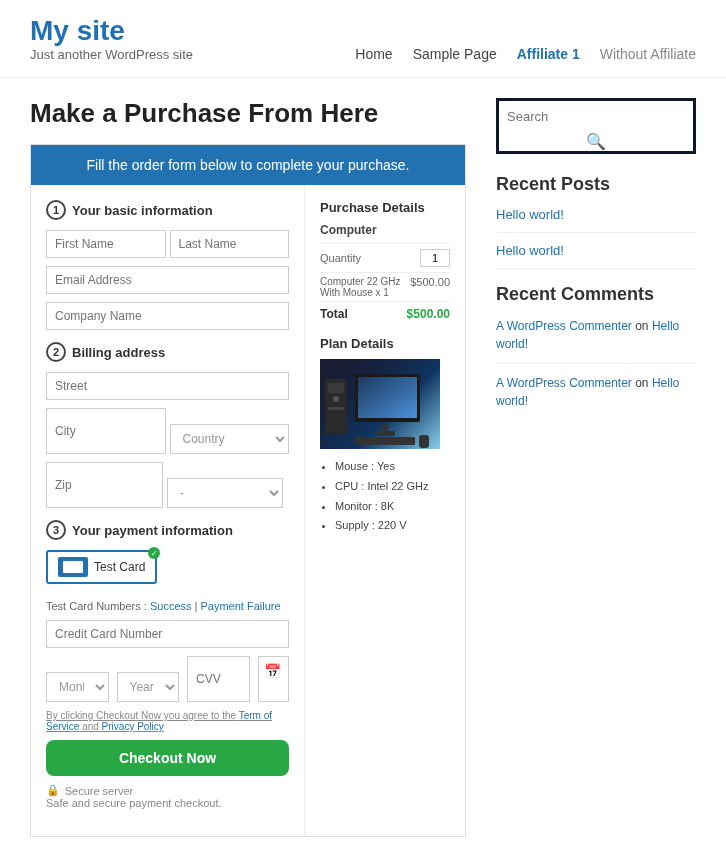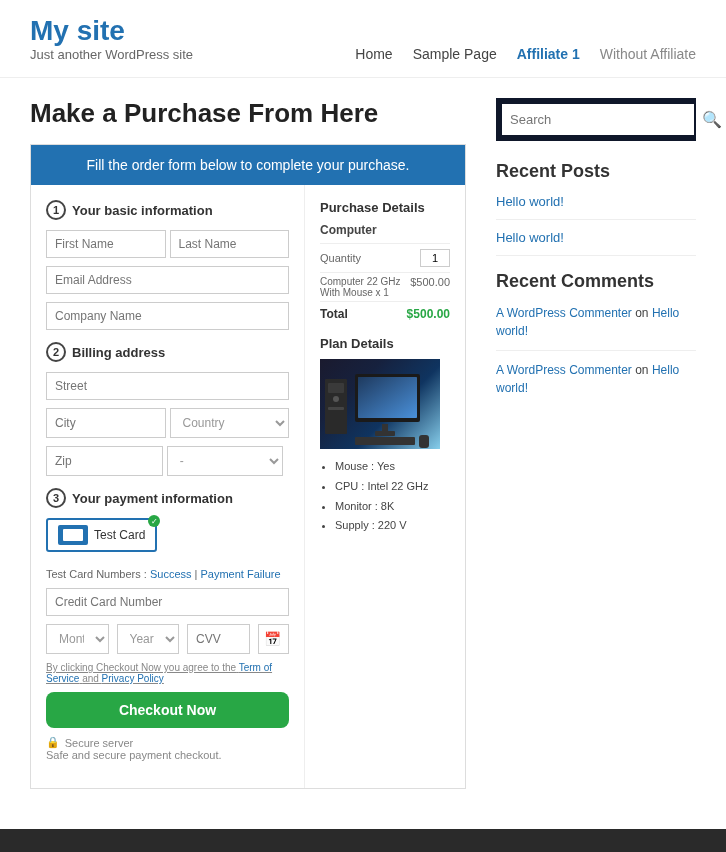--- a/index.html
+++ b/index.html
@@ -29,21 +29,21 @@
 
     .form-body { display: flex; }
     .form-left { flex: 1; padding: 15px; border-right: 1px solid #eee; }
     .form-right { width: 160px; padding: 15px; }
 
     
     .section-title { font-size: 13px; font-weight: bold; color: #333; margin-bottom: 10px; display: flex; align-items: center; gap: 6px; }
     .section-number { width: 20px; height: 20px; border: 2px solid #444; border-radius: 50%; display: inline-flex; align-items: center; justify-content: center; font-size: 11px; font-weight: bold; }
     .form-row { display: flex; gap: 4px; margin-bottom: 8px; }
     .form-input { border: 1px solid #ccc; padding: 6px 8px; font-size: 12px; width: 100%; color: #999; }
-    .form-select { border: 1px solid #ccc; padding: 6px 8px; font-size: 12px; width: 100%; color: #999; background: #fff; appearance: auto; }
+    .form-select { border: 1px solid #ccc; padding: 6px 8px; font-size: 12px; width: 100%; color: #999; background: #fff; appearance: auto; margin-top: 16px; }
 
     
     .payment-card { border: 2px solid #2271b1; display: inline-flex; align-items: center; gap: 6px; padding: 5px 10px; border-radius: 3px; margin-bottom: 8px; position: relative; }
     .card-icon { width: 30px; height: 20px; background: #2271b1; border-radius: 2px; display: flex; align-items: center; justify-content: center; }
     .card-icon-inner { width: 20px; height: 12px; background: #fff; border-radius: 1px; }
     .card-check { position: absolute; top: -5px; right: -5px; width: 12px; height: 12px; background: #28a745; border-radius: 50%; display: flex; align-items: center; justify-content: center; color: #fff; font-size: 8px; }
     .card-label { font-size: 12px; color: #333; }
     .test-card-numbers { font-size: 11px; color: #666; margin-bottom: 8px; }
     .test-card-numbers a { color: #2271b1; text-decoration: none; font-size: 11px; }
     .secure-info { display: flex; align-items: center; gap: 5px; margin-top: 8px; font-size: 11px; color: #888; }
@@ -60,21 +60,21 @@
     .quantity-row { display: flex; justify-content: space-between; align-items: center; font-size: 11px; color: #666; border-top: 1px solid #eee; padding: 5px 0; }
     .qty-input { width: 30px; border: 1px solid #ccc; text-align: center; font-size: 11px; padding: 2px; }
     .price-row { display: flex; justify-content: space-between; font-size: 11px; color: #666; padding: 3px 0; border-top: 1px solid #eee; }
     .total-row { display: flex; justify-content: space-between; font-size: 12px; font-weight: bold; padding: 5px 0; border-top: 1px solid #eee; }
     .total-price { color: #28a745; }
     .plan-details-title { font-size: 13px; font-weight: bold; color: #333; margin: 10px 0 8px; }
     .computer-image { width: 120px; height: 90px; background: linear-gradient(135deg, #1a1a2e 0%, #16213e 30%, #0f3460 60%, #87CEEB 100%); position: relative; margin-bottom: 8px; display: flex; align-items: flex-end; justify-content: center; overflow: hidden; }
     .plan-specs { list-style: disc; padding-left: 15px; font-size: 11px; color: #444; line-height: 1.8; }
 
     
-    .search-box { display: flex; border: 6px solid #0f172a; margin-bottom: 20px; }
+    .search-box { display: flex; border: 3px solid #0f172a; margin-bottom: 20px; flex-direction: column; }
     .search-input { flex: 1; border: none; padding: 8px; font-size: 13px; color: #999; outline: none; }
     .search-btn { background: none; border: none; padding: 0 8px; cursor: pointer; color: #888; font-size: 16px; }
     .sidebar-section-title { font-size: 18px; font-weight: bold; color: #333; margin-bottom: 12px; }
     .sidebar-link { color: #2271b1; text-decoration: none; font-size: 13px; display: block; margin-bottom: 8px; }
     .sidebar-divider { border: none; border-top: 1px solid #eee; margin: 10px 0; }
     .comment-item { font-size: 12px; color: #444; margin-bottom: 6px; line-height: 1.5; }
     .comment-item a { color: #2271b1; text-decoration: none; }
 
     
     .footer { background: #2a2a2a; color: #ccc; padding: 30px; margin-top: 20px; }

